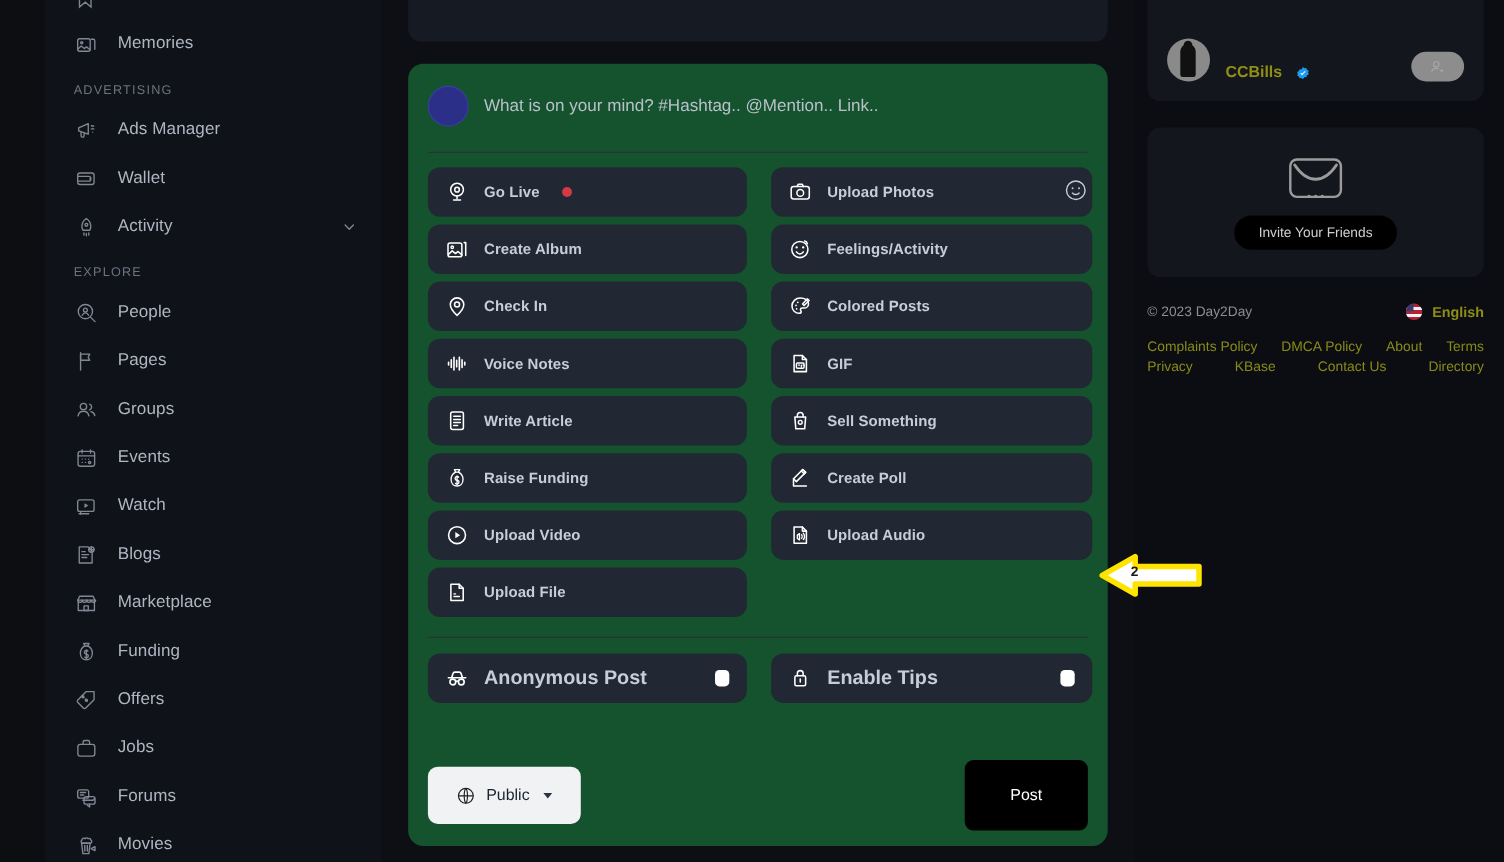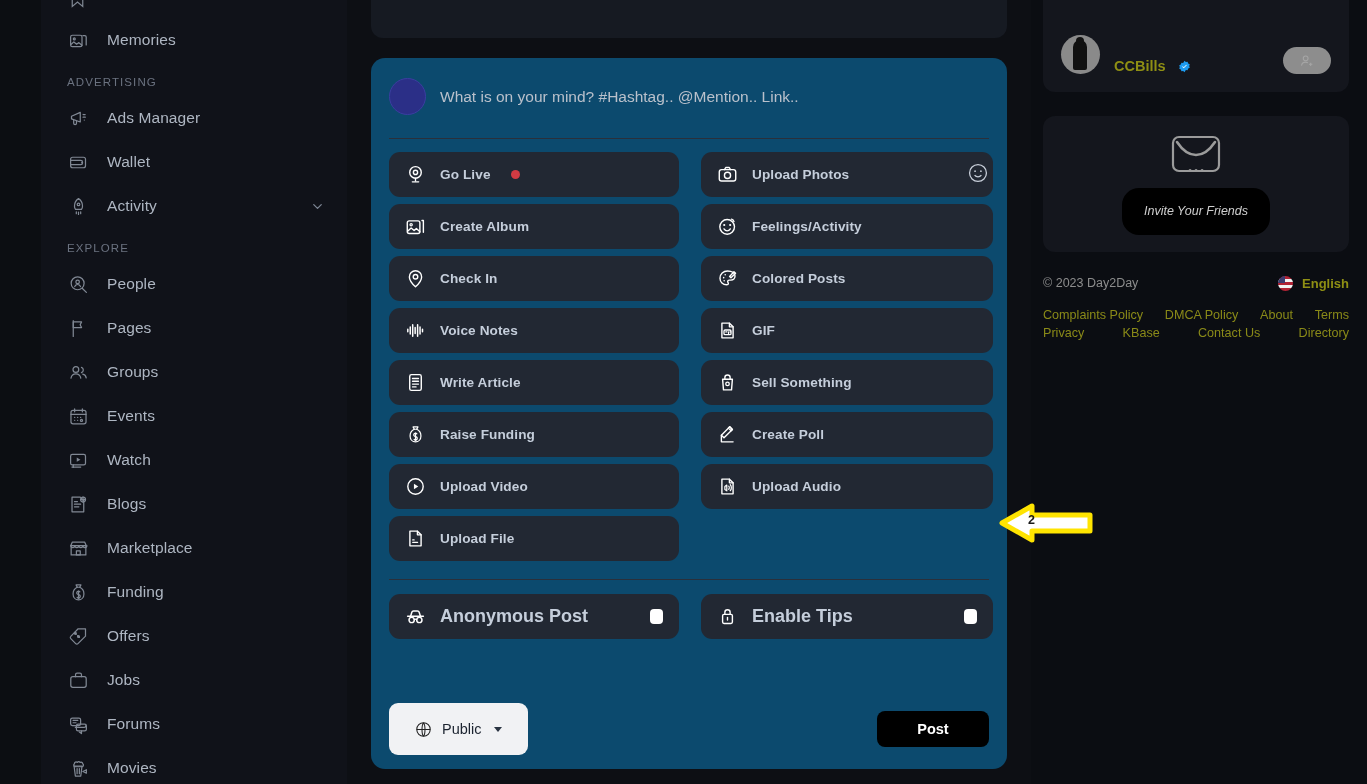--- a/index.html
+++ b/index.html
@@ -54,21 +54,21 @@
     position: absolute; left: 347px; top: 0; width: 684px; height: 784px;
     background: #0d0f14;
   }
   .story-strip {
     position: absolute; left: 24px; top: -52px; width: 636px; height: 90px;
     background: #161a22; border-radius: 12px;
   }
 
   .composer {
     position: absolute; left: 24px; top: 58px; width: 636px; height: 711px;
-    background: #0c4a6e; border-radius: 14px;
+    background: #14532d; border-radius: 14px;
     padding: 0 18px;
   }
   .composer-top { display: flex; align-items: flex-start; padding: 20px 0 0 0; height: 72px; }
   .avatar-sm {
     width: 37px; height: 37px; border-radius: 50%;
     background: #2b2f87; border: 1px solid #3a3ea0; flex: 0 0 37px;
   }
   .composer-input {
     flex: 1; margin-left: 14px; font-size: 15.5px; color: #b9c0cb;
     line-height: 37px; white-space: nowrap; overflow: hidden; cursor: text;
@@ -120,22 +120,22 @@
     display: flex; align-items: center; gap: 10px;
     background: #f1f2f4; border-radius: 9px; height: 52px; padding: 0 26px;
     cursor: pointer;
   }
   .privacy-btn .ico { width: 17px; height: 17px; color: #222; display:flex; }
   .privacy-btn .ico svg { width:17px; height:17px; display:block; }
   .privacy-btn .lbl { font-size: 14.5px; color: #1c2430; }
   .caret { width: 0; height: 0; border-left: 4.5px solid transparent; border-right: 4.5px solid transparent; border-top: 5px solid #2a3442; margin-left: 2px; }
   .post-btn {
     margin-left: auto; background: #000; border-radius: 8px;
-    width: 112px; height: 36px; display:flex; align-items:center; justify-content:center;
-    color: #fff; font-size: 14.5px; font-weight: bold; cursor: pointer;
+    width: 112px; height: 64px; display:flex; align-items:center; justify-content:center;
+    color: #fff; font-size: 14.5px; font-weight: normal; cursor: pointer;
   }
 
   
   .right {
     position: absolute; left: 1031px; top: 0; width: 336px; height: 784px;
     background: #0b0d12; padding: 0 12px;
   }
   .profile-card {
     position: absolute; left: 12px; top: -58px; width: 306px; height: 150px;
     background: #14161d; border-radius: 12px;
@@ -167,23 +167,23 @@
   .addfriend-btn svg { width: 16px; height: 16px; }
 
   .invite-card {
     position: absolute; left: 12px; top: 116px; width: 306px; height: 136px;
     background: #14161d; border-radius: 12px;
     display: flex; flex-direction: column; align-items: center; justify-content: center; gap: 14px;
   }
   .invite-card .env { width: 52px; height: 40px; color: #9b9b9b; }
   .invite-card .env svg { width: 52px; height: 40px; display:block; }
   .invite-btn {
-    background: #000; border-radius: 17px; height: 47px; padding: 0 22px;
+    background: #000; border-radius: 17px; height: 31px; padding: 0 22px;
     display:flex; align-items:center; justify-content:center;
-    color: #cfcfcf; font-size: 12.5px; cursor: pointer; white-space: nowrap; font-style: italic;
+    color: #cfcfcf; font-size: 12.5px; cursor: pointer; white-space: nowrap;
   }
 
   .footer {
     position: absolute; left: 12px; top: 265px; width: 306px;
   }
   .footer-top { display: flex; align-items: center; height: 36px; }
   .copyright { font-size: 12.5px; color: #8d8d8d; }
   .lang { margin-left: auto; display: flex; align-items: center; gap: 9px; cursor: pointer; }
   .flag {
     width: 15px; height: 15px; border-radius: 50%; overflow: hidden; position: relative;

